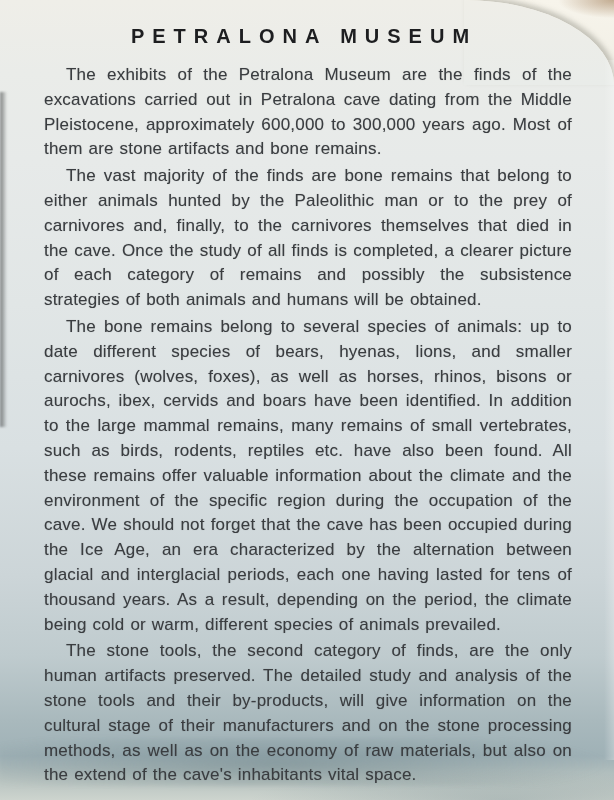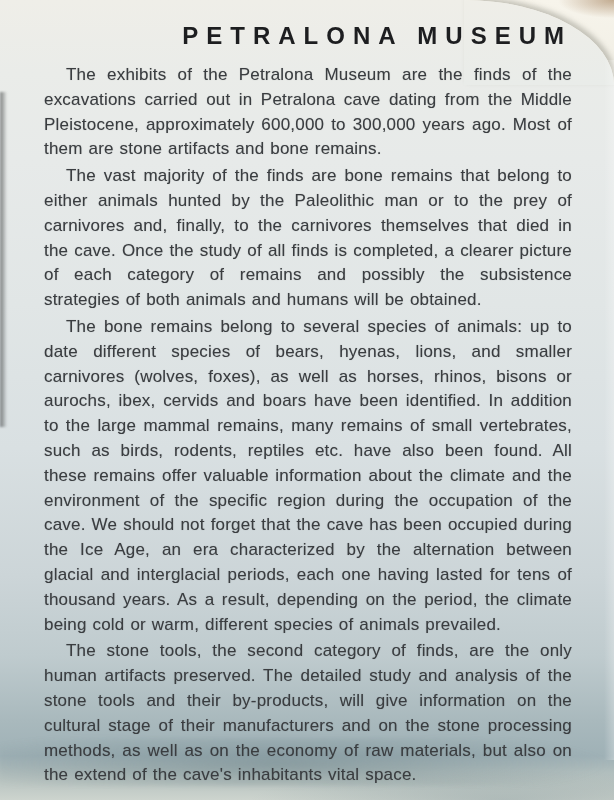--- a/index.html
+++ b/index.html
@@ -73,22 +73,22 @@
     text-shadow: 3px 3px 1px rgba(20,20,20,0.85);
     white-space: nowrap;
   }
 
   .sign-content {
     position: absolute;
     top: 20px; left: 44px; right: 42px;
   }
   .title {
     margin: 2px 0 13px 0;
-    text-align: right;
-    font-size: 24px;
+    text-align: center;
+    font-size: 20px;
     line-height: 28px;
     font-weight: 700;
     letter-spacing: 8px;
     color: #1d1e20;
     white-space: nowrap;
     text-indent: -8px; 
   }
   .para {
     margin: 0 0 2px 0;
     font-size: 17px;

